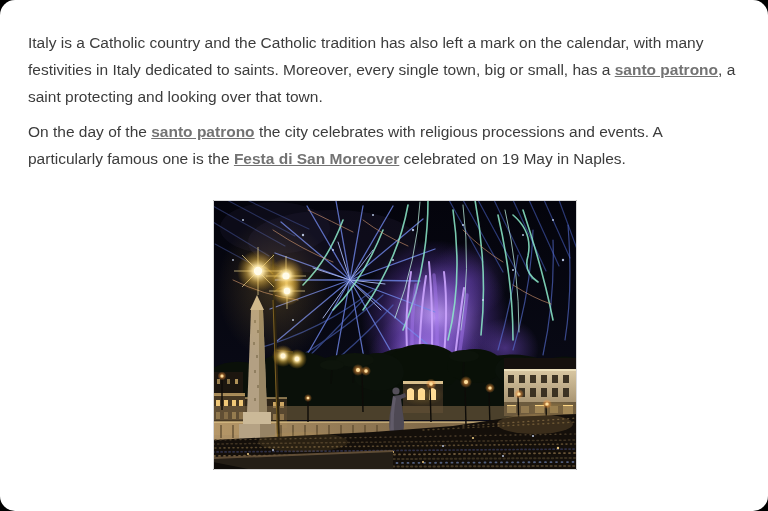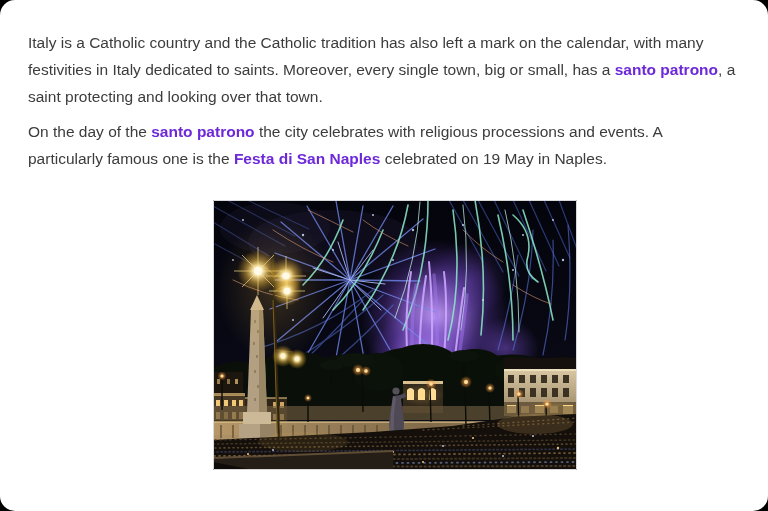--- a/index.html
+++ b/index.html
@@ -9,34 +9,34 @@
   }
   .page-card{
     width:768px;height:511px;box-sizing:border-box;
     background:#fff;border-radius:15px;
     padding:29px 28px 0 28px;
   }
   .article p{
     margin:0 0 8px 0;
     font-size:15.5px;line-height:27px;color:#3c3c3c;
   }
-  .article strong{font-weight:700;color:#6d28d9;}
+  .article strong{font-weight:700;color:#737373;text-decoration:underline;}
   .photo-figure{
     margin:28px 0 0 185px;
     width:364px;height:270px;
   }
   .photo-figure svg{display:block;width:364px;height:270px;border-radius:1px;}
 </style>
 </head>
 <body>
 
 <div class="page-card">
   <div class="article">
     <p><span>Italy is a Catholic country and the Catholic tradition has also left a mark on the calendar, with many festivities in Italy dedicated to saints. Moreover, every single town, big or small, has a </span><strong>santo patrono</strong><span>, a saint protecting and looking over that town.</span></p>
-    <p><span>On the day of the </span><strong>santo patrono</strong><span> the city celebrates with religious processions and events. A particularly famous one is the </span><strong>Festa di San Naples</strong><span> celebrated on 19 May in Naples.</span></p>
+    <p><span>On the day of the </span><strong>santo patrono</strong><span> the city celebrates with religious processions and events. A particularly famous one is the </span><strong>Festa di San Moreover</strong><span> celebrated on 19 May in Naples.</span></p>
 
     <figure class="photo-figure">
       <svg viewBox="0 0 364 270" xmlns="http://www.w3.org/2000/svg">
         <defs>
           <linearGradient id="gSky" x1="0" y1="0" x2="0" y2="1">
             <stop offset="0" stop-color="#04040c"></stop>
             <stop offset="0.7" stop-color="#090a16"></stop>
             <stop offset="1" stop-color="#0d0e1c"></stop>
           </linearGradient>
           <radialGradient id="gPurple">

